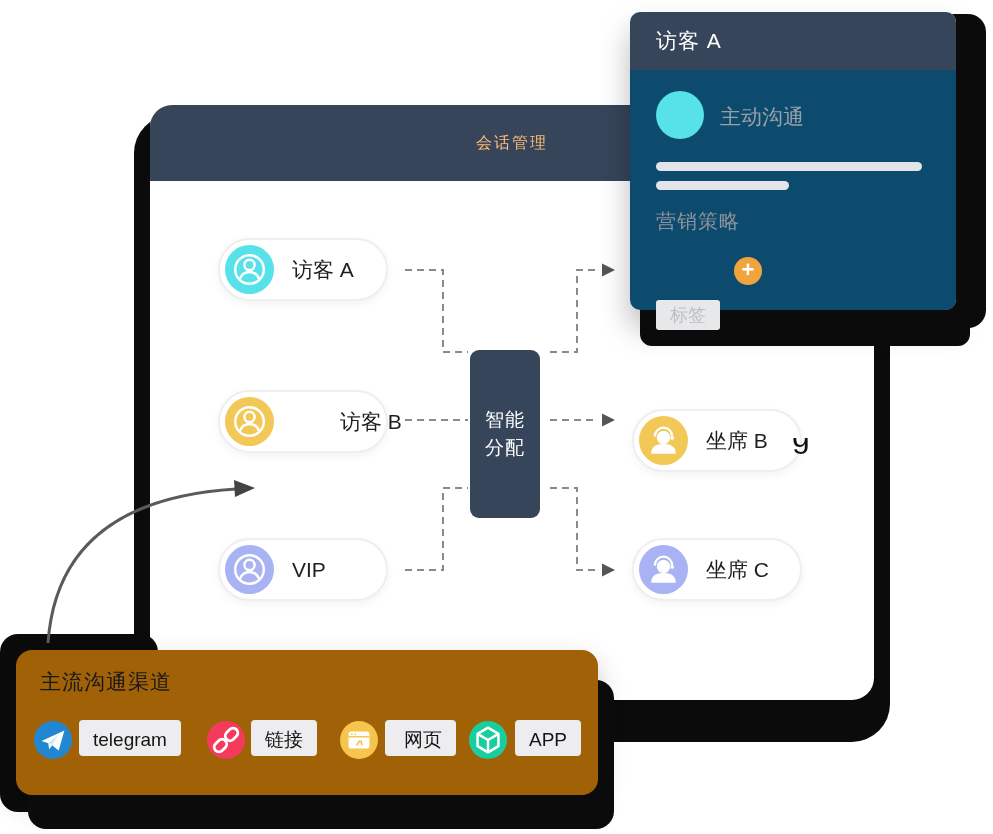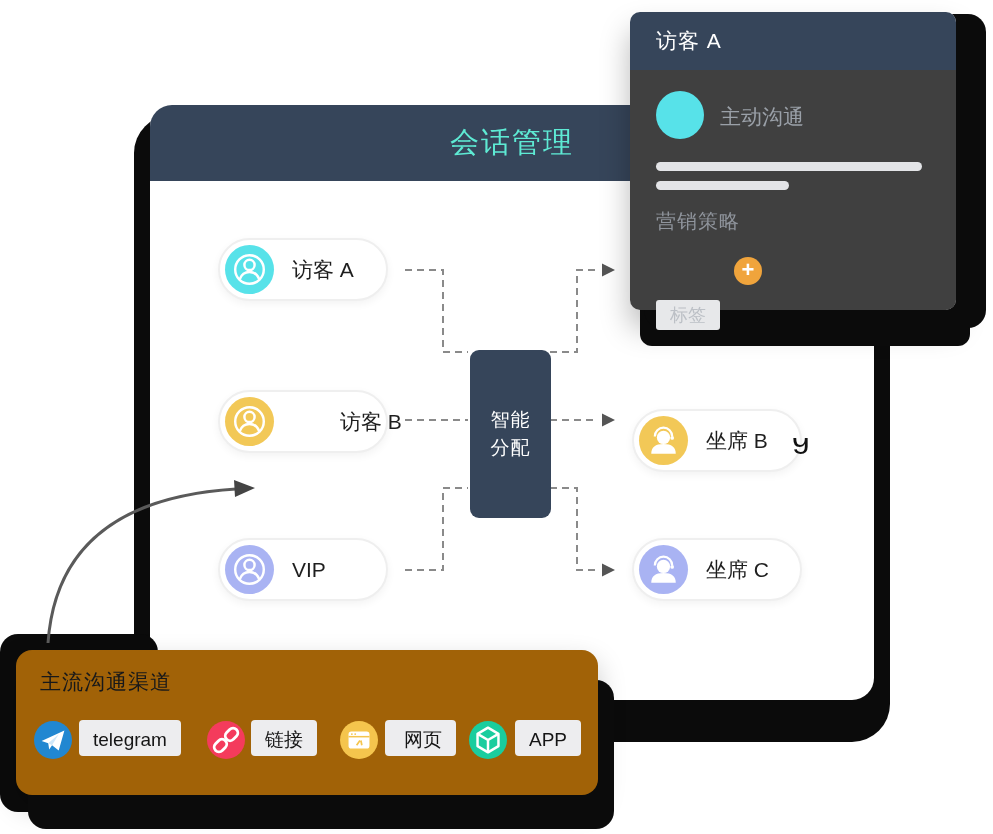--- a/index.html
+++ b/index.html
@@ -5,44 +5,44 @@
   html,body{margin:0;padding:0;background:#ffffff;}
   .stage{position:relative;width:993px;height:834px;overflow:hidden;background:#fff;
          font-family:"Liberation Sans","DejaVu Sans",sans-serif;}
 
   
   .main-card{position:absolute;left:150px;top:105px;width:724px;height:595px;
              background:#fff;border-radius:22px;z-index:2;
              box-shadow:0 26px 0 16px #0b0b0b;}
   .main-header{position:absolute;left:0;top:0;width:100%;height:76px;background:#36455a;
                border-radius:22px 22px 0 0;display:flex;align-items:center;justify-content:center;}
-  .main-title{color:#5eead4;font-size:29px;letter-spacing:2px;font-family:Liberation Serif, serif;}
+  .main-title{color:#fdba74;font-size:16px;letter-spacing:2px;font-family:Liberation Serif, serif;}
 
   
   .connectors{position:absolute;left:0;top:0;width:993px;height:834px;z-index:4;pointer-events:none;}
 
   
   .pill{position:absolute;width:170px;height:63px;background:#fff;border:2px solid #efefef;
         border-radius:34px;display:flex;align-items:center;z-index:5;
         box-shadow:0 3px 8px rgba(0,0,0,0.05);box-sizing:border-box;}
   .pill .circ{width:49px;height:49px;border-radius:50%;margin-left:5px;flex:0 0 auto;
               display:flex;align-items:center;justify-content:center;}
   .pill .lbl{margin-left:18px;font-size:21px;color:#1e1e1e;white-space:nowrap;}
 
-  .hub{position:absolute;left:470px;top:350px;width:81px;height:168px;background:#36455a;
+  .hub{position:absolute;left:470px;top:350px;width:70px;height:168px;background:#36455a;
        border-radius:9px;display:flex;flex-direction:column;align-items:center;justify-content:center;
        color:#fff;font-size:19px;line-height:1.5;letter-spacing:1px;z-index:5;}
 
   
   .popup{position:absolute;left:630px;top:12px;width:326px;height:298px;z-index:20;border-radius:10px;
          box-shadow:22px 10px 0 8px #0b0b0b, 12px 34px 0 2px #0b0b0b, 0 18px 30px rgba(0,0,0,0.28);}
   .popup-header{position:absolute;left:0;top:0;width:100%;height:58px;background:#36455a;
                 border-radius:10px 10px 0 0;display:flex;align-items:center;}
   .popup-title{color:#fff;font-size:21px;margin-left:26px;letter-spacing:1px;}
-  .popup-body{position:absolute;left:0;top:58px;width:100%;height:240px;background:#404040;
+  .popup-body{position:absolute;left:0;top:58px;width:100%;height:240px;background:#0c4a6e;
               border-radius:0 0 10px 10px;}
   .avatar{position:absolute;left:26px;top:21px;width:48px;height:48px;border-radius:50%;}
   .status-text{position:absolute;left:90px;top:33px;font-size:21px;color:#9aa0a8;}
   .skel{position:absolute;left:26px;height:9px;background:#e3e4e7;border-radius:5px;}
   .skel1{top:92px;width:266px;}
   .skel2{top:111px;width:133px;}
   .section-label{position:absolute;left:26px;top:138px;font-size:20px;color:#8f949c;letter-spacing:1px;}
   .tag-badge{position:absolute;left:26px;top:186px;width:64px;height:30px;background:#e7e8ea;
              border-radius:3px;color:#bcc0c6;font-size:18px;line-height:30px;text-align:center;margin-top:44px;}
   .add-btn{position:absolute;left:104px;top:187px;width:28px;height:28px;border-radius:50%;

